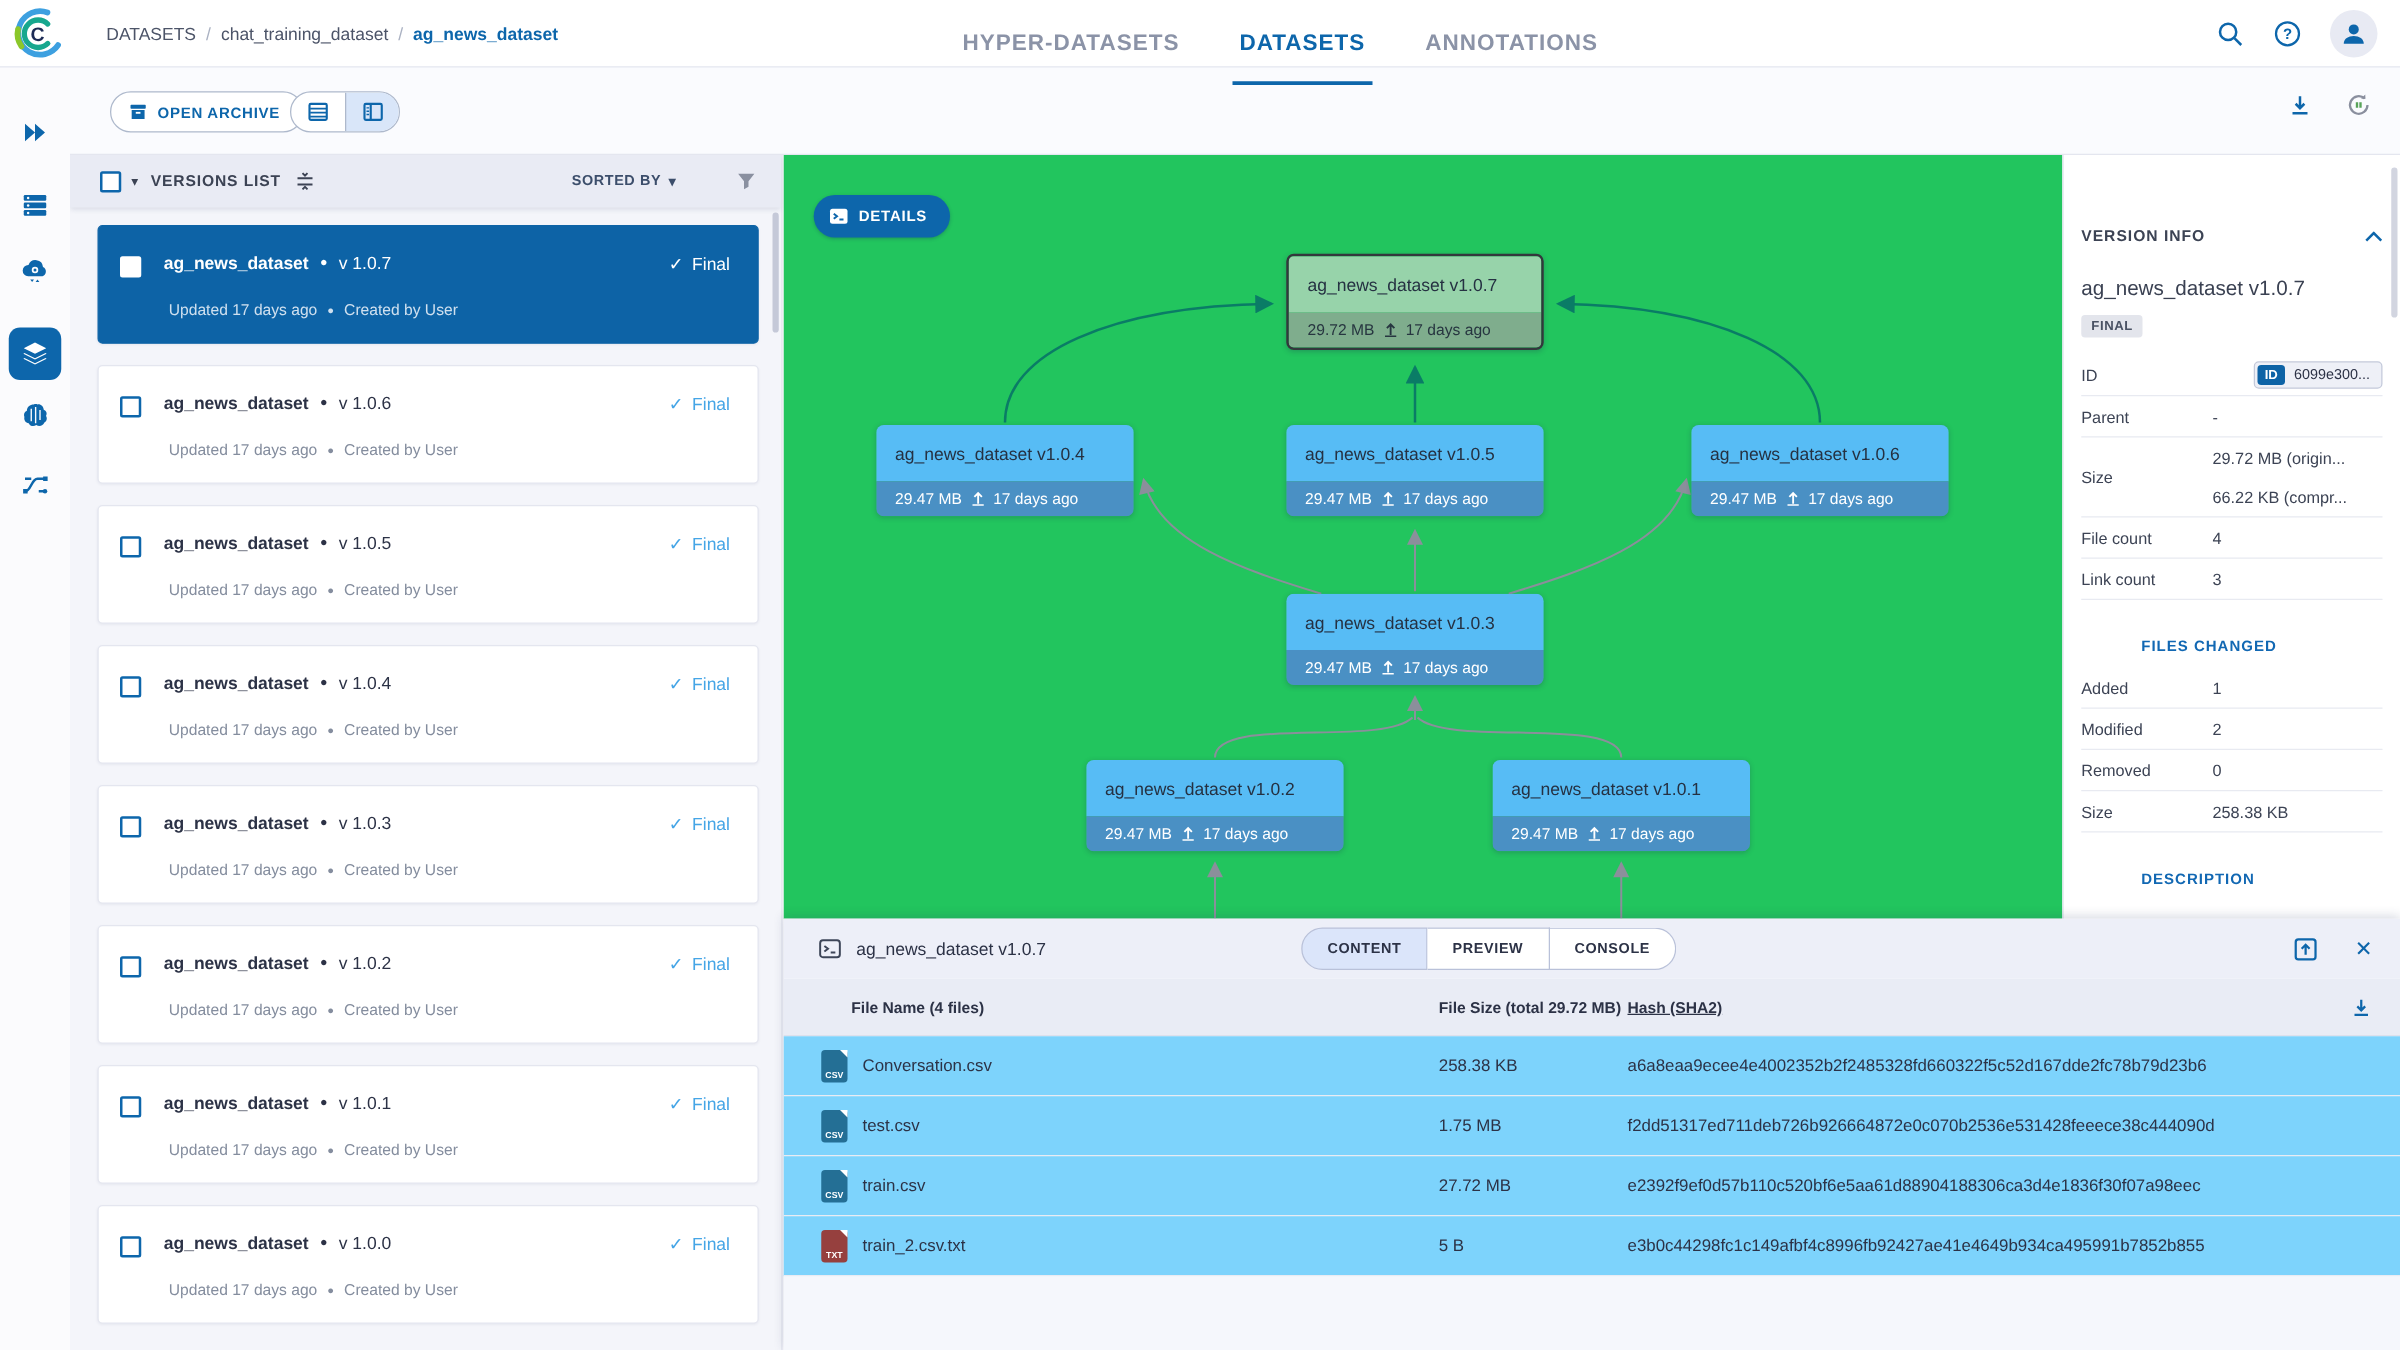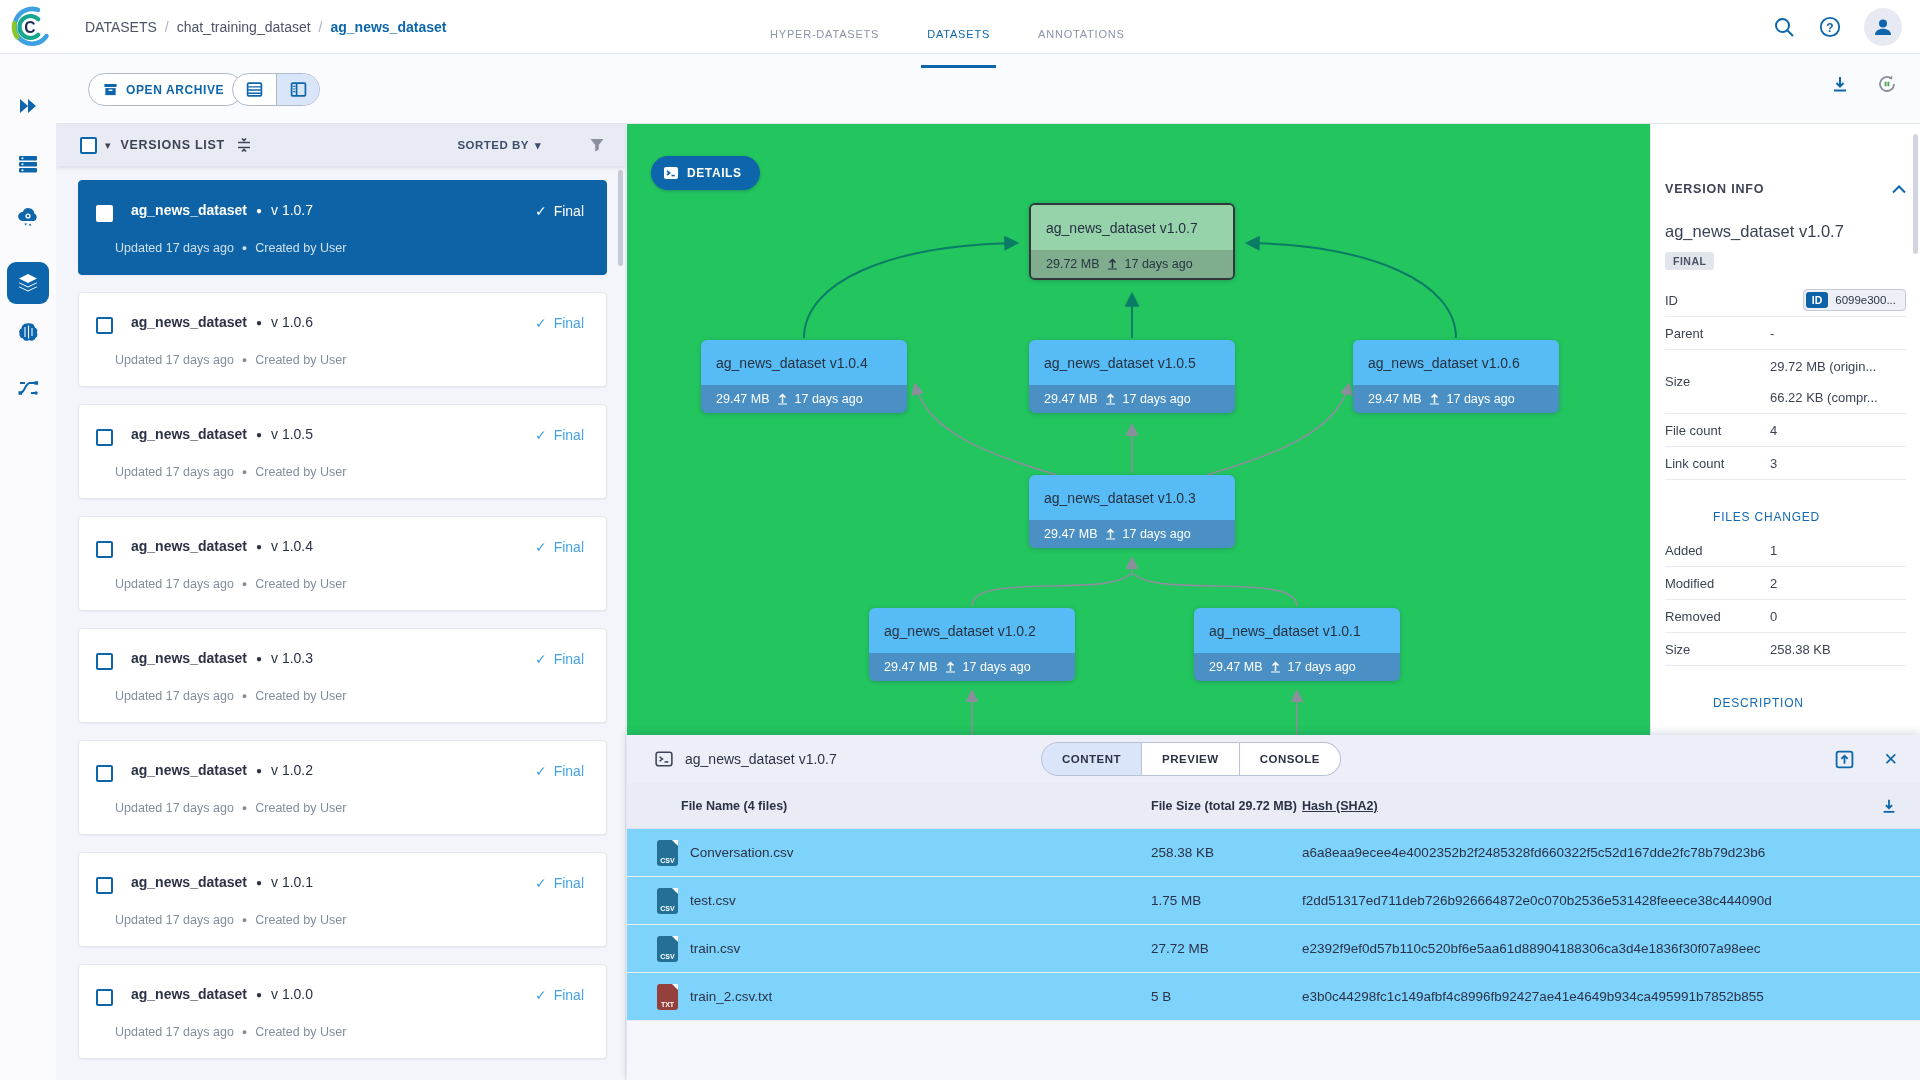--- a/index.html
+++ b/index.html
@@ -8,21 +8,21 @@
 
   
   .top-bar { position:absolute; left:0; top:0; width:1920px; height:54px; background:#fff;
     border-bottom:1px solid #e4e6ef; z-index:40; }
   .logo { position:absolute; left:8px; top:5px; width:44px; height:44px; }
   .breadcrumb { position:absolute; left:85px; top:0; height:54px; display:flex; align-items:center;
     gap:8px; font-size:14px; color:#4c5468; }
   .breadcrumb .sep { color:#aab1c2; }
   .breadcrumb .current { color:#0d66ab; font-weight:bold; }
   .top-tabs { position:absolute; left:770px; top:0; height:54px; display:flex; gap:48px; }
-  .top-tab { height:68px; display:flex; align-items:center; font-size:11px; font-weight:normal;
+  .top-tab { height:68px; display:flex; align-items:center; font-size:18px; font-weight:bold;
     letter-spacing:.8px; color:#8b93a7; cursor:pointer; position:relative; }
   .top-tab.active { color:#0d66ab; }
   .top-tab.active::after { content:''; position:absolute; left:-6px; right:-6px; bottom:0;
     height:3px; background:#0d66ab; }
   .top-right { position:absolute; right:18px; top:0; height:54px; display:flex; align-items:center; gap:22px; }
   .hicon { width:24px; height:24px; color:#0d66ab; cursor:pointer; }
   .avatar { width:38px; height:38px; border-radius:50%; background:#e8eaf3; display:flex;
     align-items:center; justify-content:center; cursor:pointer; }
 
   
@@ -65,21 +65,21 @@
   .vc-check { position:absolute; left:17px; top:24px; width:17px; height:17px; border:2px solid #0d66ab;
     border-radius:2px; background:#fff; cursor:pointer; }
   .vcard.selected .vc-check { border-color:#fff; }
   .vc-title { position:absolute; left:52px; top:21px; font-size:14px; display:flex; gap:9px; align-items:center; }
   .vc-name { font-weight:bold; color:#2c3246; }
   .vc-dot { color:#2c3246; font-size:10px; }
   .vc-ver { color:#2c3246; }
   .vcard.selected .vc-name, .vcard.selected .vc-ver, .vcard.selected .vc-dot { color:#fff; }
   .vc-status { position:absolute; right:22px; top:22px; font-size:14px; color:#45a5e6; display:flex; gap:7px; }
   .vcard.selected .vc-status { color:#fff; }
-  .vc-meta { position:absolute; left:36px; top:60px; font-size:12.5px; color:#848d9e;
+  .vc-meta { position:absolute; left:56px; top:60px; font-size:12.5px; color:#848d9e;
     display:flex; gap:8px; align-items:center; }
   .vcard.selected .vc-meta { color:#cfe0ef; }
   .vc-meta .vc-dot { font-size:9px; color:#848d9e; }
   .vcard.selected .vc-meta .vc-dot { color:#cfe0ef; }
 
   
   .graph-area { position:absolute; left:627px; top:124px; width:1023px; height:611px; background:#22c55e; }
   .btn-details { position:absolute; left:24px; top:32px; height:34px; padding:0 18px 0 12px;
     background:#0d66ab; border-radius:17px; display:flex; align-items:center; gap:8px; color:#fff;
     font-size:12px; font-weight:bold; letter-spacing:.6px; cursor:pointer; box-shadow:0 1px 3px rgba(20,40,90,.3); }
@@ -105,21 +105,21 @@
     font-weight:bold; letter-spacing:.5px; padding:3px 8px; border-radius:3px; margin-bottom:14px; }
   .ip-row { display:flex; align-items:center; min-height:33px; border-bottom:1px solid #e8eaf1;
     font-size:13px; color:#3c4354; }
   .ip-row .lbl { width:105px; flex:none; }
   .ip-row .val { flex:1; white-space:nowrap; overflow:hidden; }
   .id-pill { margin-left:auto; display:inline-flex; align-items:center; border:1px solid #c3c9da;
     background:#eef0f7; border-radius:4px; padding:2px; cursor:pointer; }
   .id-pill .idb { background:#0d63a6; color:#fff; font-size:10.5px; font-weight:bold;
     border-radius:3px; padding:2px 6px; }
   .id-pill .idv { font-size:11.5px; color:#2c3246; padding:0 7px; }
-  .ip-section { font-size:12px; font-weight:normal; letter-spacing:.8px; color:#1268b3;
+  .ip-section { font-size:12px; font-weight:bold; letter-spacing:.8px; color:#1268b3;
     margin:30px 0 10px 0;padding-left:48px; }
   .size2line { line-height:31px; }
 
   
   .bottom-panel { position:absolute; left:627px; top:735px; width:1293px; height:345px; background:#fff;
     box-shadow:0 -2px 8px rgba(40,55,100,.18); z-index:50; }
   .bp-head { position:relative; height:48px; background:#edeff8; display:flex; align-items:center;
     padding-left:28px; }
   .bp-title { display:flex; align-items:center; gap:12px; font-size:14px; color:#2c3246; }
   .bp-tabs { position:absolute; left:414px; top:7px; display:flex; }

